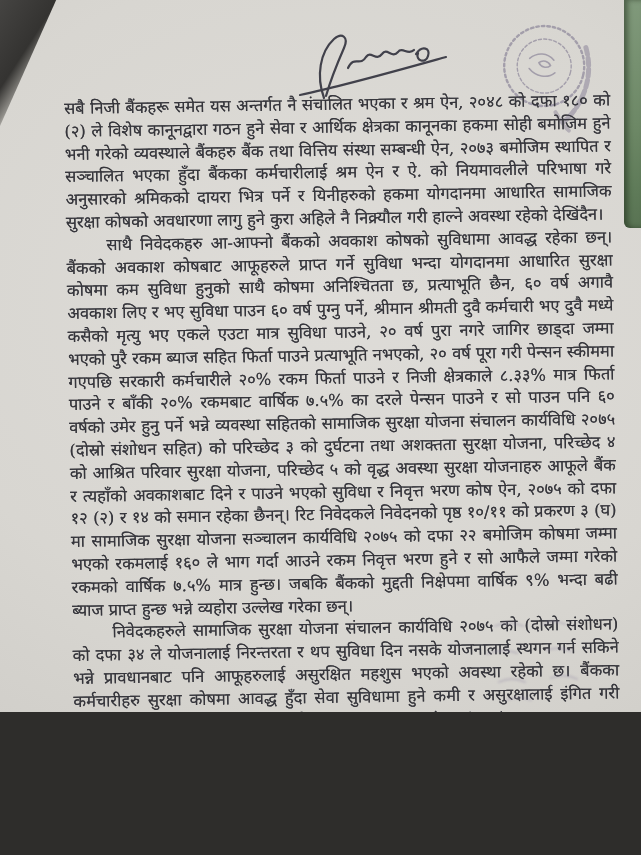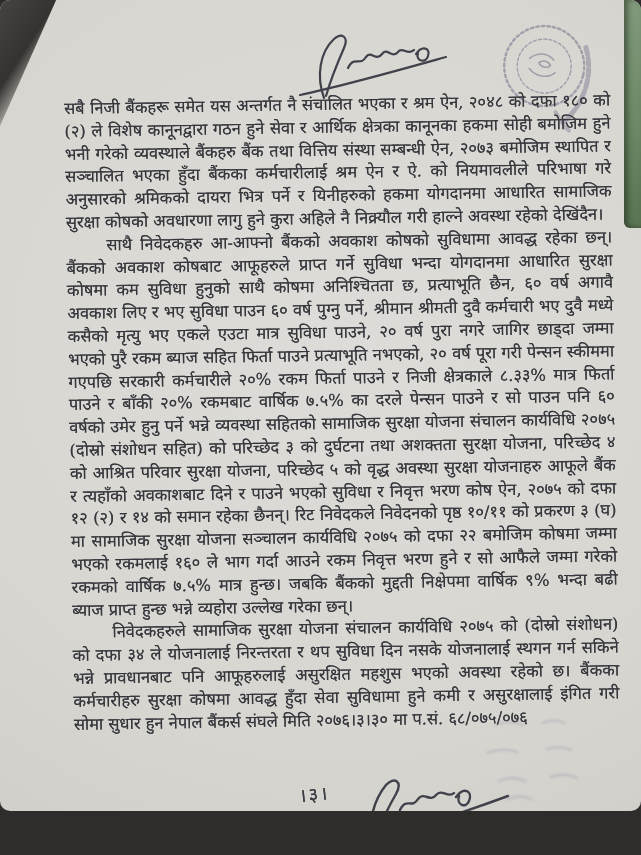--- a/index.html
+++ b/index.html
@@ -2,24 +2,23 @@
 <html><head>
 <meta charset="utf-8">
 <style>
   html,body{margin:0;padding:0;}
   body{
     width:641px;height:855px;overflow:hidden;
     font-family:"DejaVu Serif","Liberation Serif",serif;
     background:#2e2d2b;
   }
   .page{
-    position:relative;width:641px;height:811px;overflow:hidden;
+    position:relative;width:641px;height:712px;overflow:hidden;
     background:
       radial-gradient(130% 95% at 52% 42%, #dedcd8 0%, #d8d6d1 50%, #d0cec9 78%, #c5c3be 100%);
-    border-radius: 10px;
   }
   
   .corner-fold{
     position:absolute;top:0;left:0;width:78px;height:140px;
     clip-path:polygon(0 0,72% 0,0 90%);
     background:linear-gradient(123deg,#454442 0%,#343331 34%,#8d8b86 46%,#c2c0bb 51%,#76746f 57%,#3a3937 68%,#2c2b29 100%);
   }
   
   .green-edge{
     position:absolute;top:0;right:0;width:17px;height:228px;

